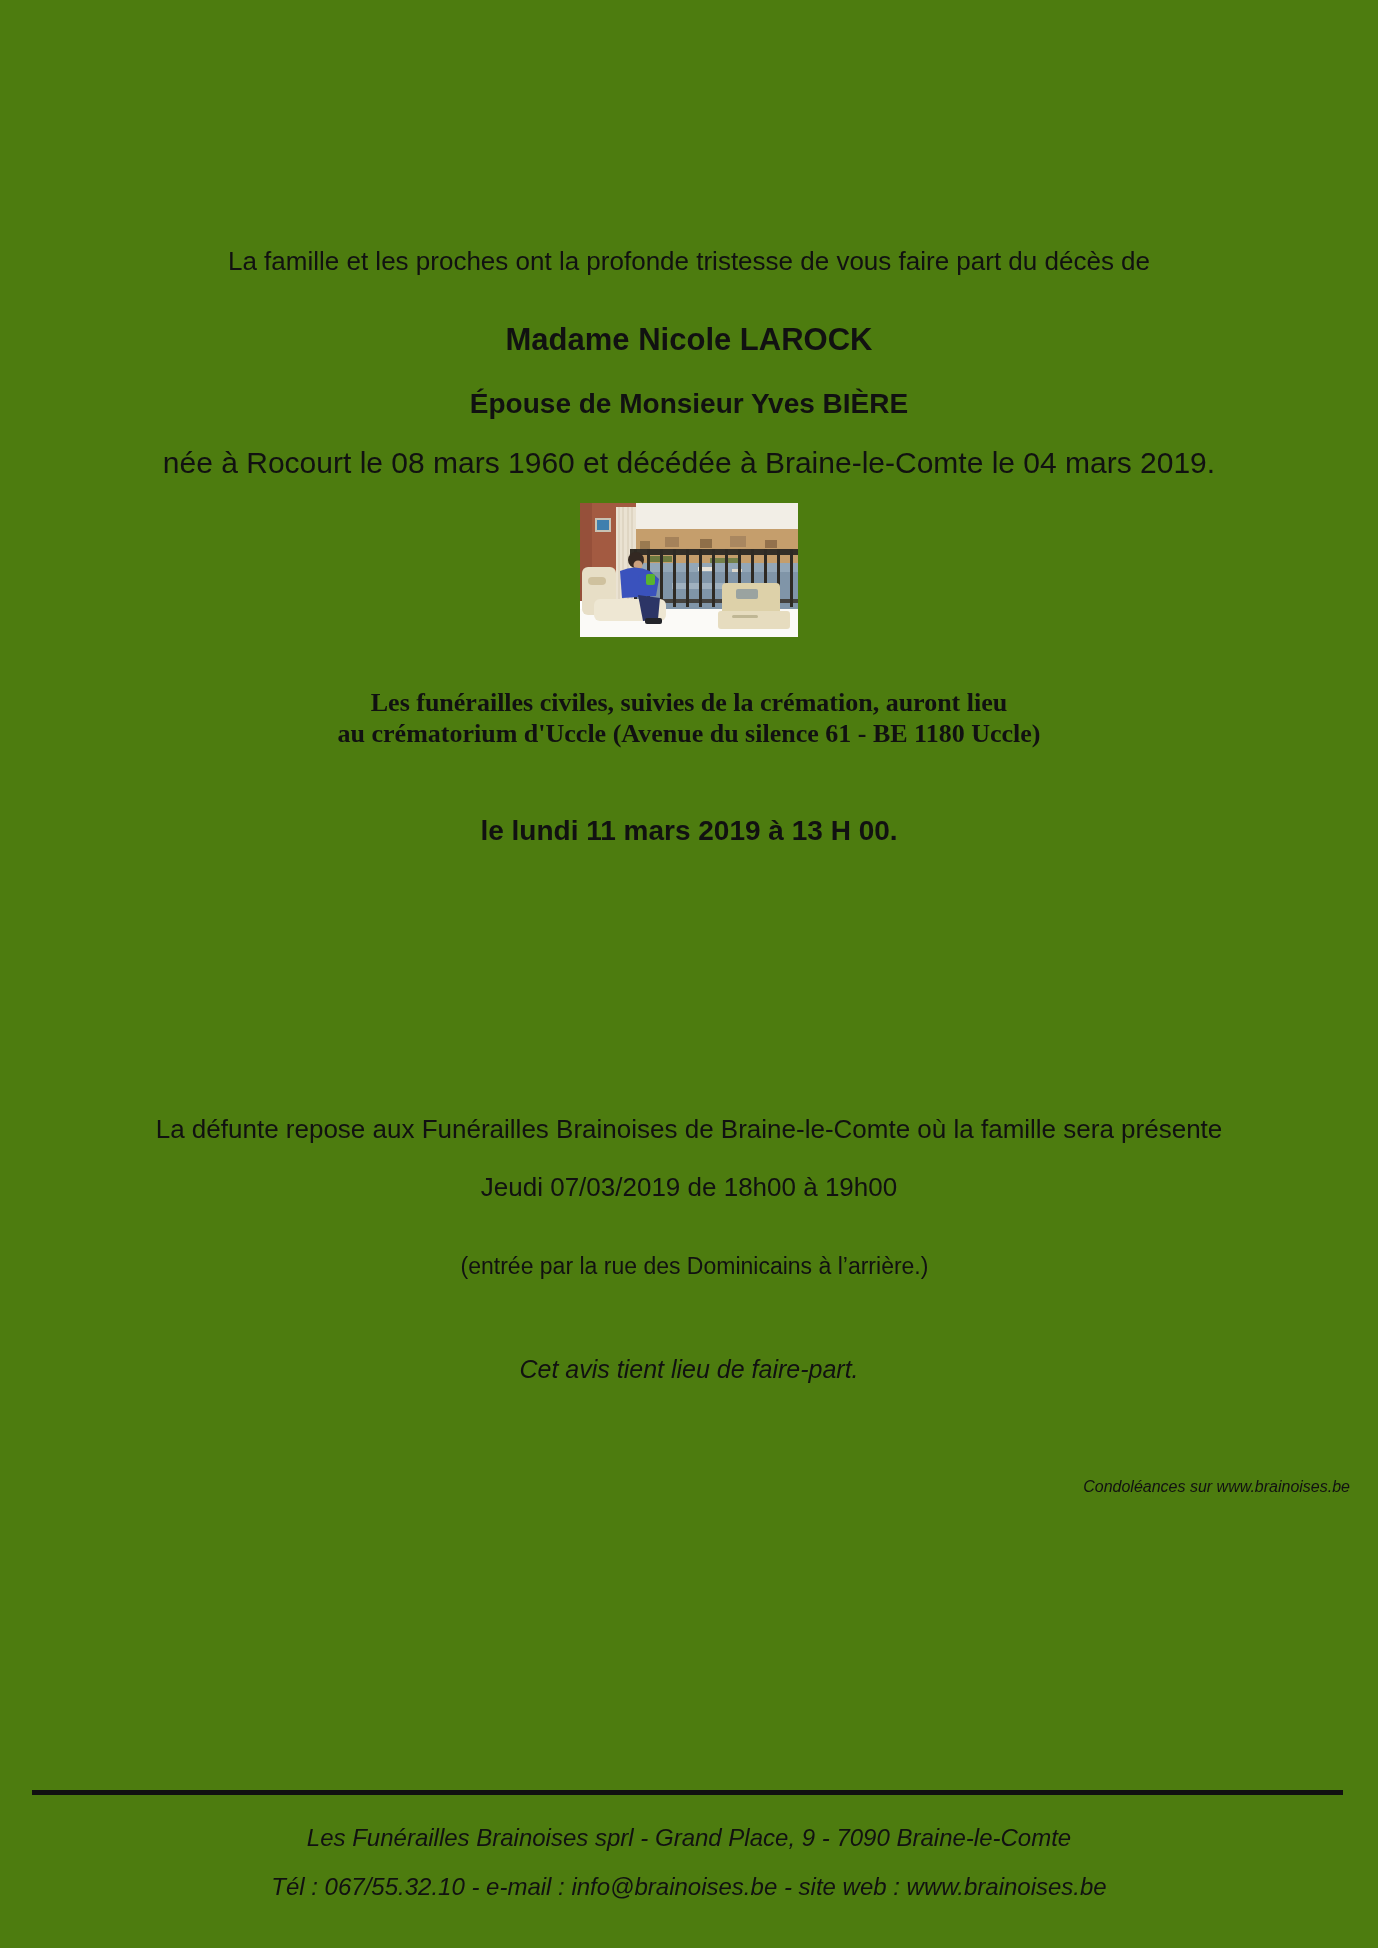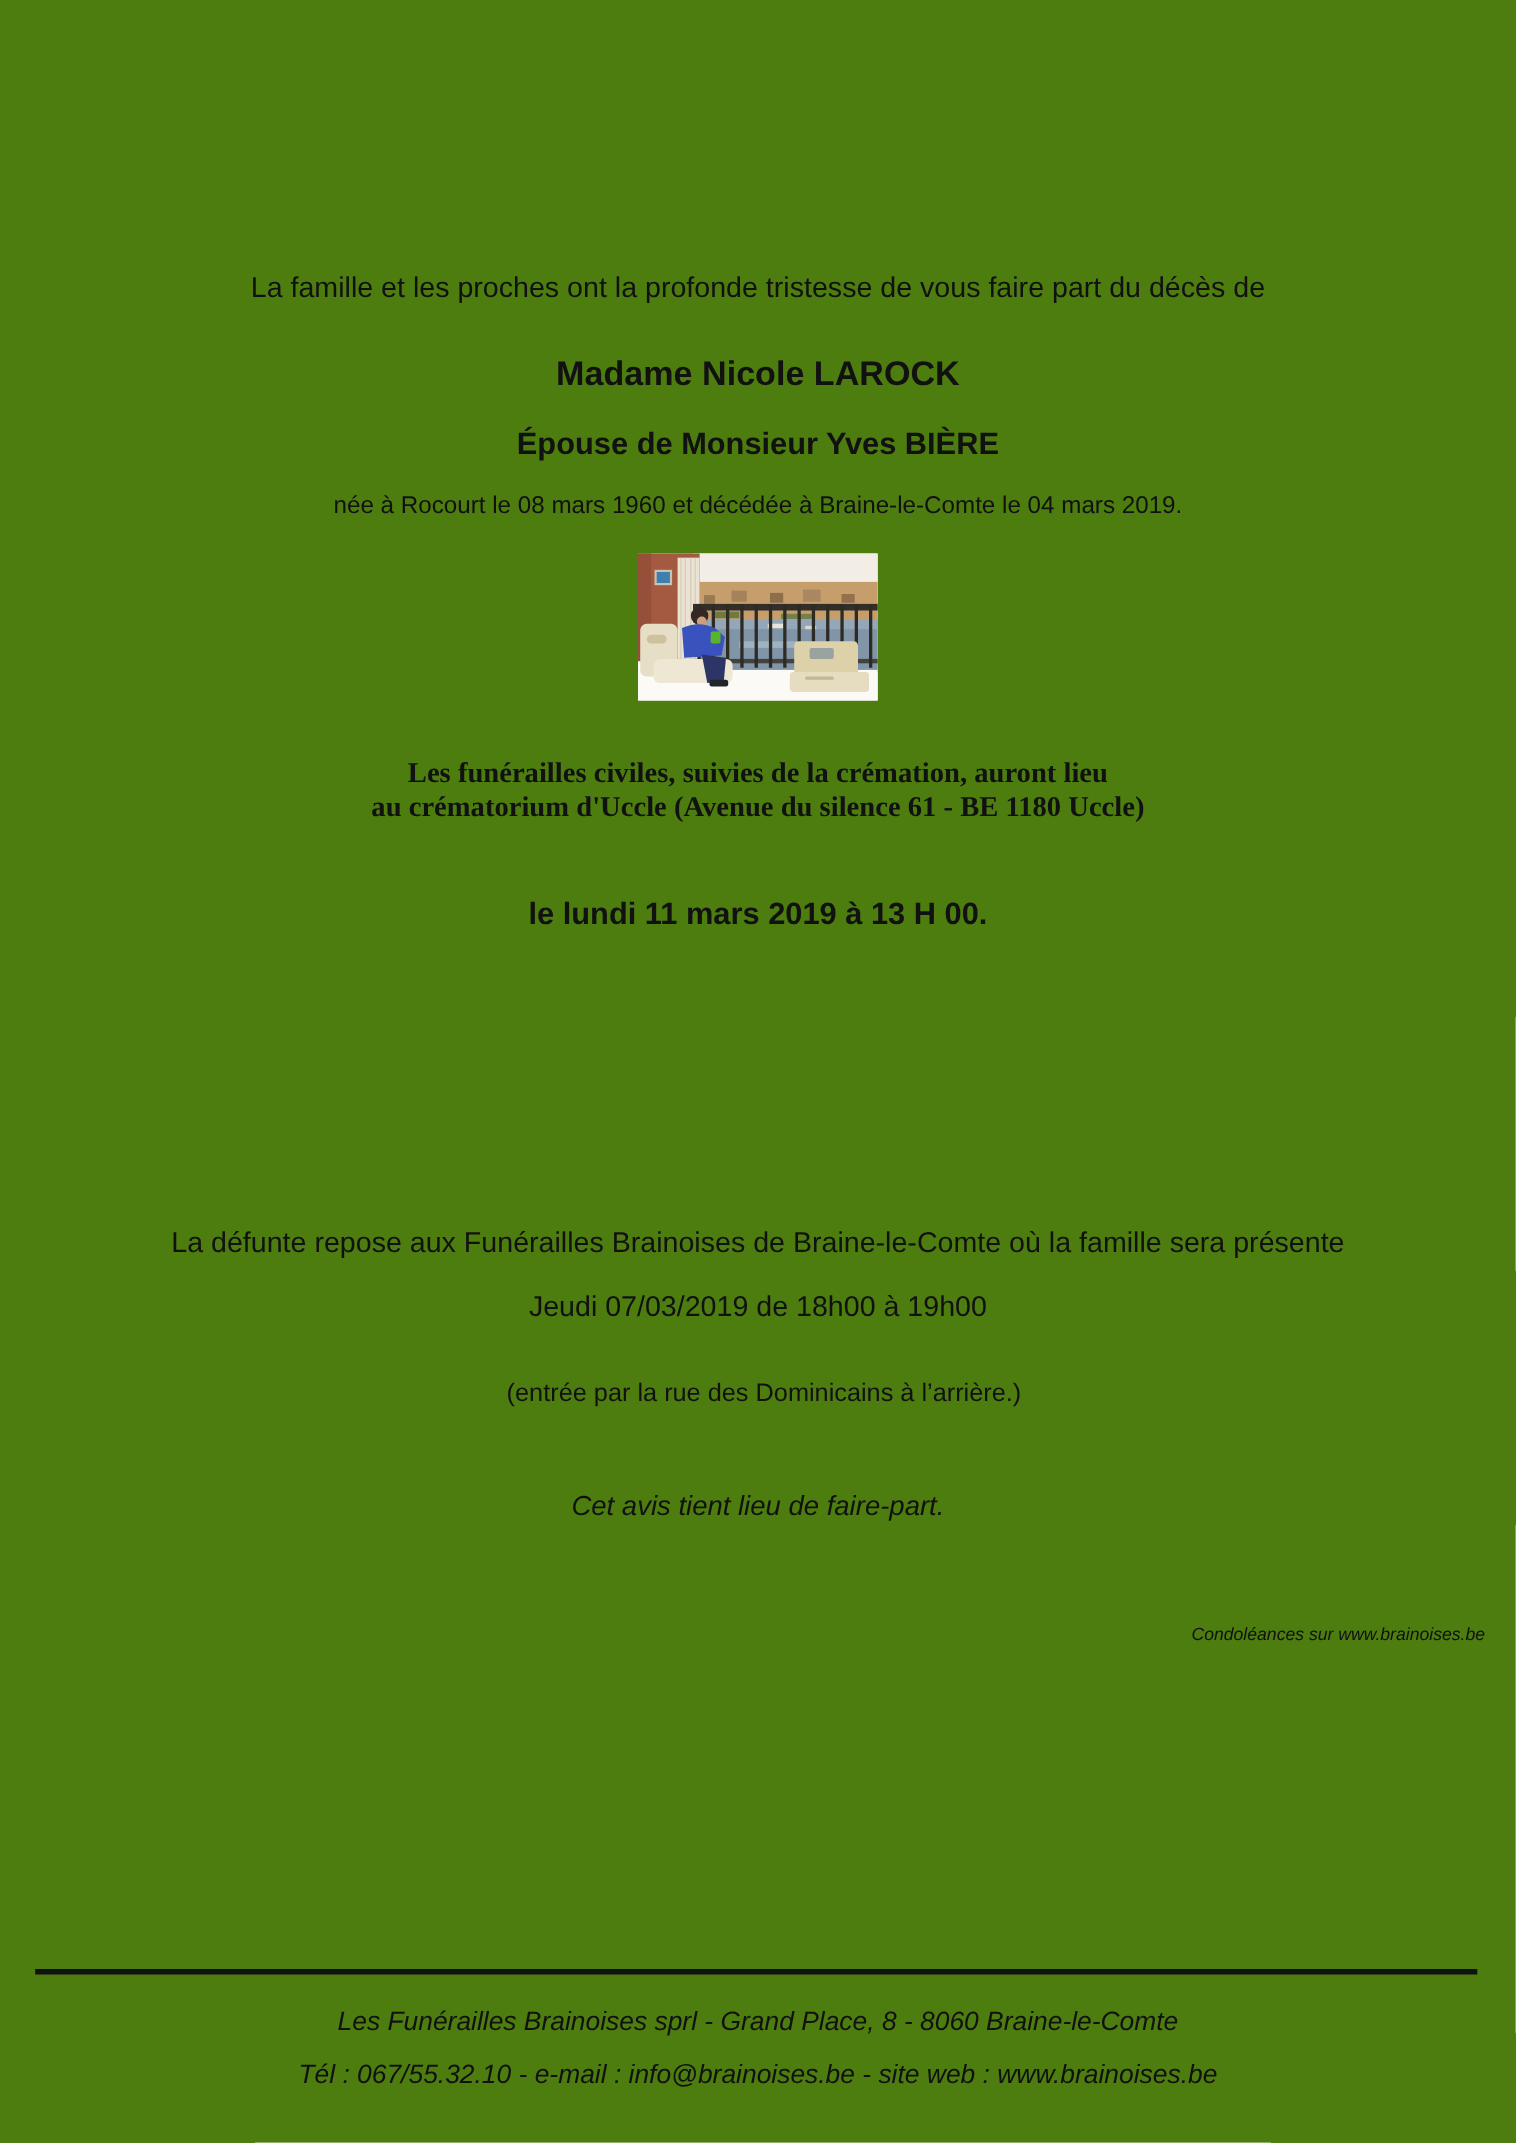--- a/index.html
+++ b/index.html
@@ -20,21 +20,21 @@
     position: absolute;
     left: 0;
     right: 0;
     text-align: center;
     margin: 0;
     white-space: nowrap;
   }
   .intro       { top: 246px;  font-size: 26px; }
   .name        { top: 322px;  font-size: 31px; font-weight: bold; }
   .spouse      { top: 388px;  font-size: 28px; font-weight: bold; }
-  .life-dates  { top: 446px;  font-size: 22px; }
+  .life-dates  { top: 446px;  font-size: 30px; }
   .photo-wrap  { position: absolute; top: 503px; left: 580px; width: 218px; height: 134px; }
   .funeral     { top: 687px;  font-size: 26px; font-weight: bold; line-height: 31px; font-family: Liberation Serif, serif; }
   .datetime    { top: 815px;  font-size: 28px; font-weight: bold; }
   .gathering   { top: 883px;  font-size: 26px; }
   .repose      { top: 1114px; font-size: 26px; }
   .visit-date  { top: 1172px; font-size: 26px; }
   .entrance    { top: 1253px; font-size: 23px; padding-left: 11px; }
   .notice      { top: 1355px; font-size: 25px; font-style: italic; }
   .condolences {
     top: 1478px;
@@ -136,17 +136,17 @@
   <p class="line visit-date">Jeudi 07/03/2019 de 18h00 à 19h00</p>
 
   <p class="line entrance">(entrée par la rue des Dominicains à l’arrière.)</p>
 
   <p class="line notice">Cet avis tient lieu de faire-part.</p>
 
   <p class="line condolences">Condoléances sur www.brainoises.be</p>
 
   <div class="rule"></div>
 
-  <p class="line footer1">Les Funérailles Brainoises sprl - Grand Place, 8 - 8060 Braine-le-Comte</p>
+  <p class="line footer1">Les Funérailles Brainoises sprl - Grand Place, 9 - 7090 Braine-le-Comte</p>
 
   <p class="line footer2">Tél : 067/55.32.10 - e-mail : info@brainoises.be - site web : www.brainoises.be</p>
 
 </div>
 
 </body></html>

